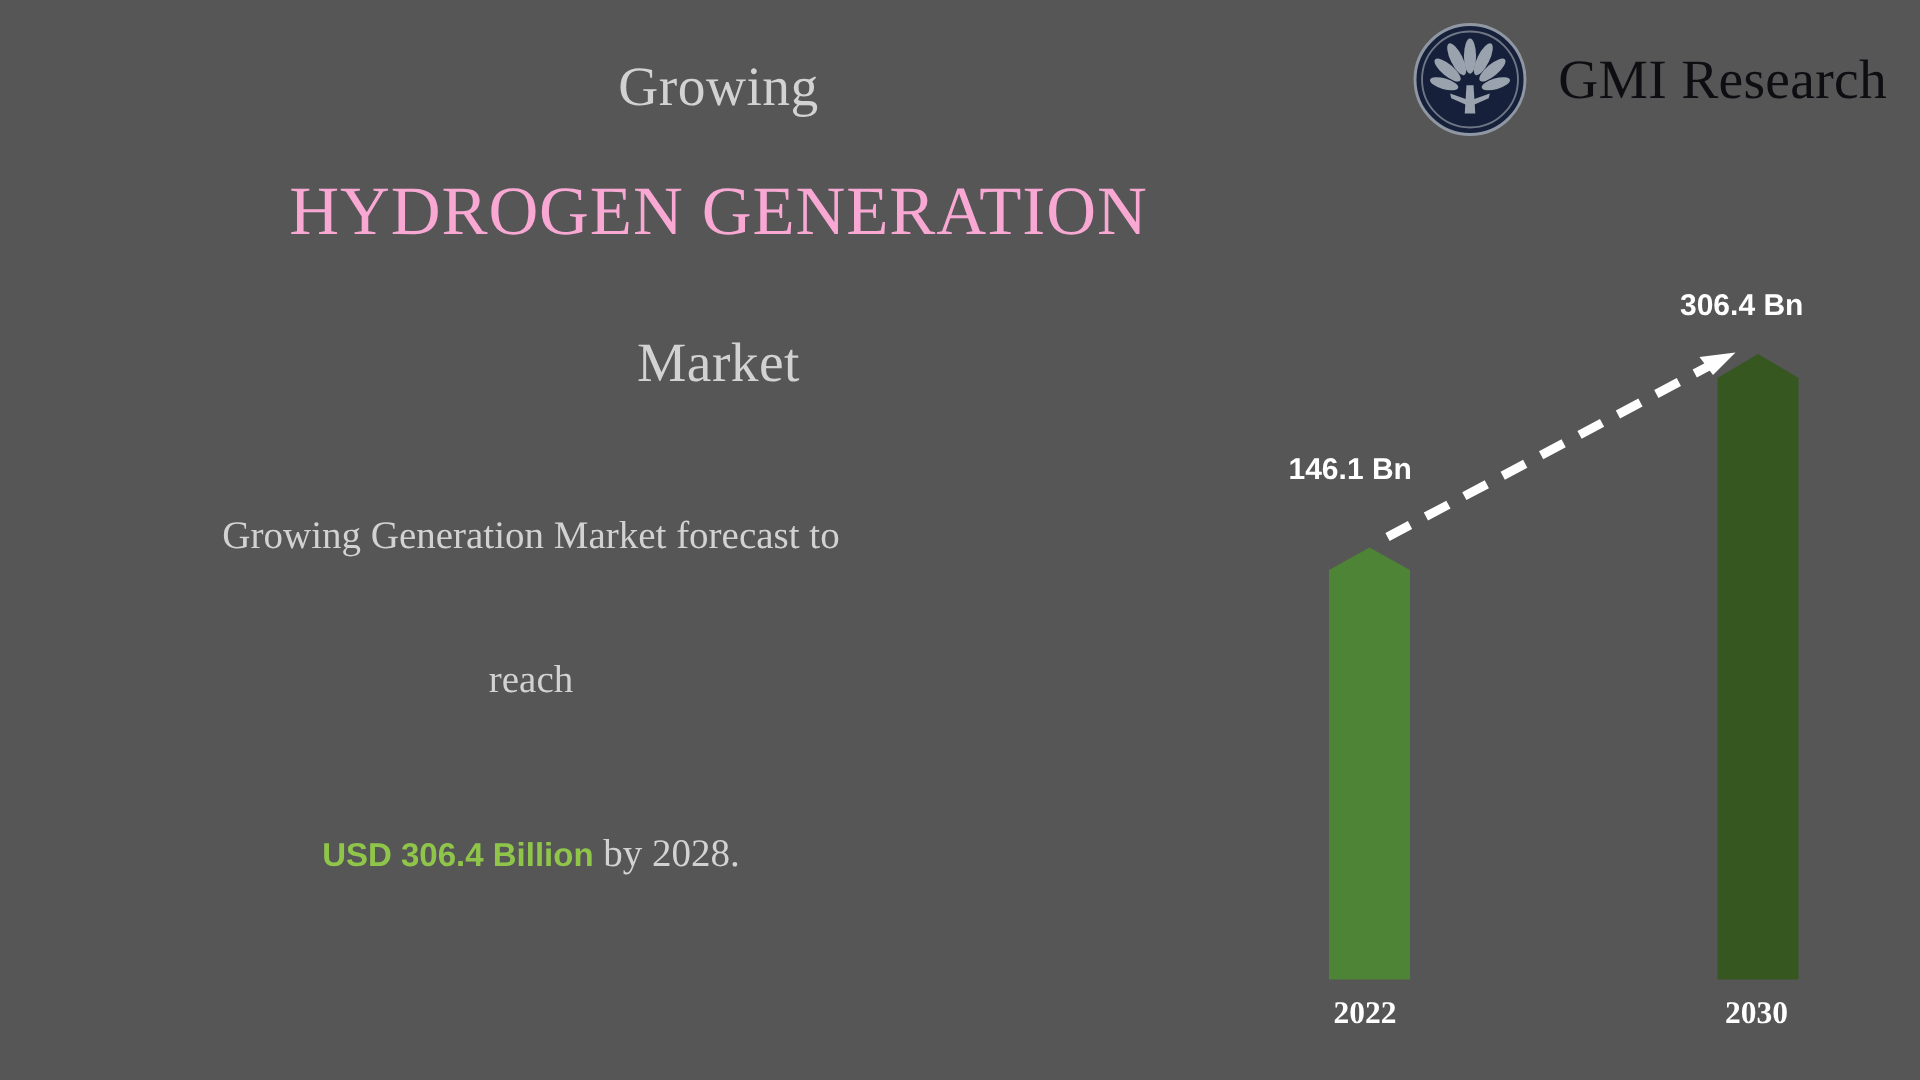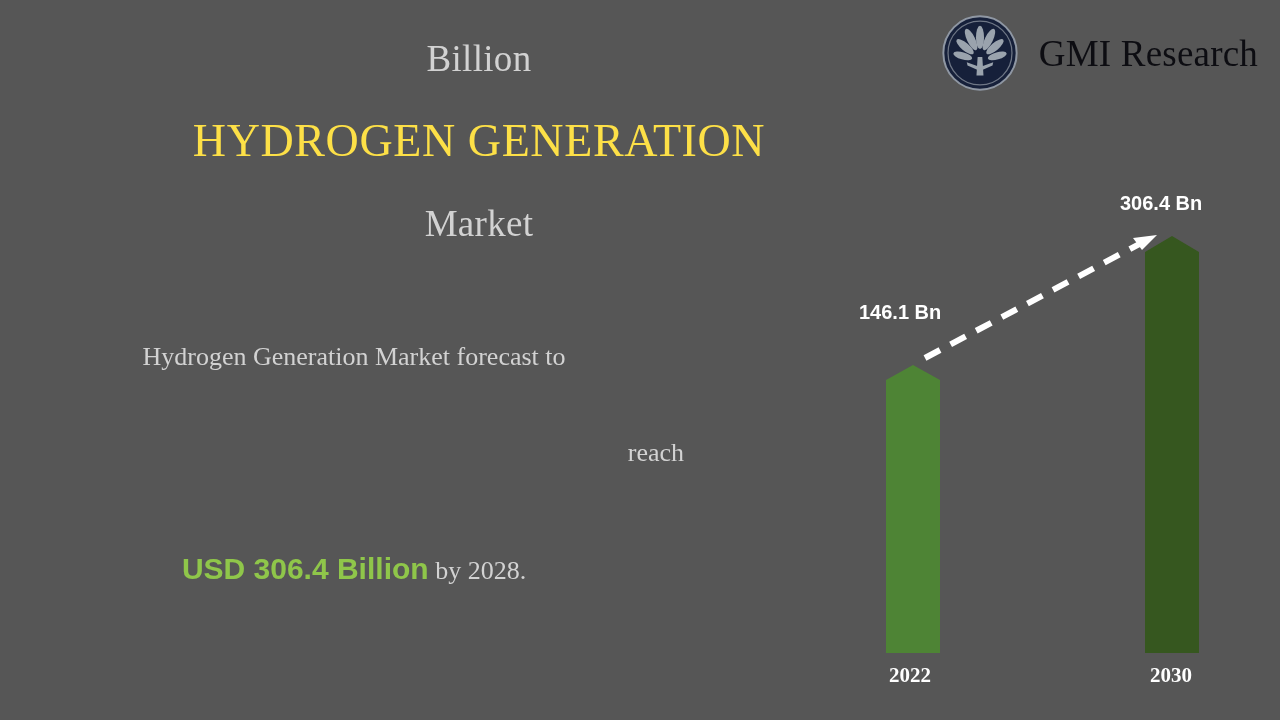--- a/index.html
+++ b/index.html
@@ -54,56 +54,56 @@
     text-align: center;
   }
   .headline .kicker {
     font-size: 37px;
     color: #d2d2d2;
     line-height: 1.0;
     letter-spacing: 0.3px;
   }
   .headline .main-title {
     font-size: 46px;
-    color: #fde047;
+    color: #f9a8d4;
     line-height: 1.0;
     margin-top: 41px;
     letter-spacing: 0.6px;
     white-space: nowrap;
   }
   .headline .suffix {
     font-size: 37px;
     color: #d2d2d2;
     line-height: 1.0;
-    margin-top: 41px;
+    margin-top: 60px;
     letter-spacing: 0.3px;
   }
 
   
   .copy {
     position: absolute;
     left: 24px;
     top: 330px;
     width: 660px;
     text-align: center;
     color: #d2d2d2;
     font-size: 26px;
     line-height: 54px;
   }
   .copy .line {
     white-space: pre-wrap;
   }
   .copy .para-1 { margin: 0; }
-  .copy .para-2 { margin-top: 42px; text-align: right; }
+  .copy .para-2 { margin-top: 42px; }
   .copy .para-3 { margin-top: 62px; }
   .hl {
     color: #8fc64a;
     font-weight: bold;
     font-family: "Liberation Sans", sans-serif;
-    font-size: 30px;
+    font-size: 22px;
   }
 
   
   .chart {
     position: absolute;
     left: 830px;
     top: 170px;
     width: 440px;
     height: 530px;
   }
@@ -141,27 +141,27 @@
         <ellipse cx="50" cy="37" rx="4.6" ry="12.5" transform="rotate(74 50 60)"></ellipse>
         <path d="M47 55 h6 l1.5 24 h-9 z"></path>
         <path d="M50 68 L33 62 L34 66 L50 73 Z"></path>
         <path d="M50 68 L67 62 L66 66 L50 73 Z"></path>
       </g>
     </svg>
     <div class="brand-name">GMI Research</div>
   </div>
 
   <div class="headline">
-    <div class="kicker">Billion</div>
+    <div class="kicker">Growing</div>
     <div class="main-title">HYDROGEN GENERATION</div>
     <div class="suffix">Market</div>
   </div>
 
   <div class="copy">
-    <div class="line para-1">Hydrogen Generation Market forecast to</div>
+    <div class="line para-1">Growing Generation Market forecast to</div>
     <div class="line para-2">reach</div>
     <div class="line para-3"><span class="hl">USD 306.4 Billion</span><span> by 2028.</span></div>
 
   </div>
 
   <div class="chart">
     <svg width="440" height="530" viewBox="0 0 440 530">
 
       <polygon points="56,483 56,210 83,195 110,210 110,483" fill="#4e8435"></polygon>
 

